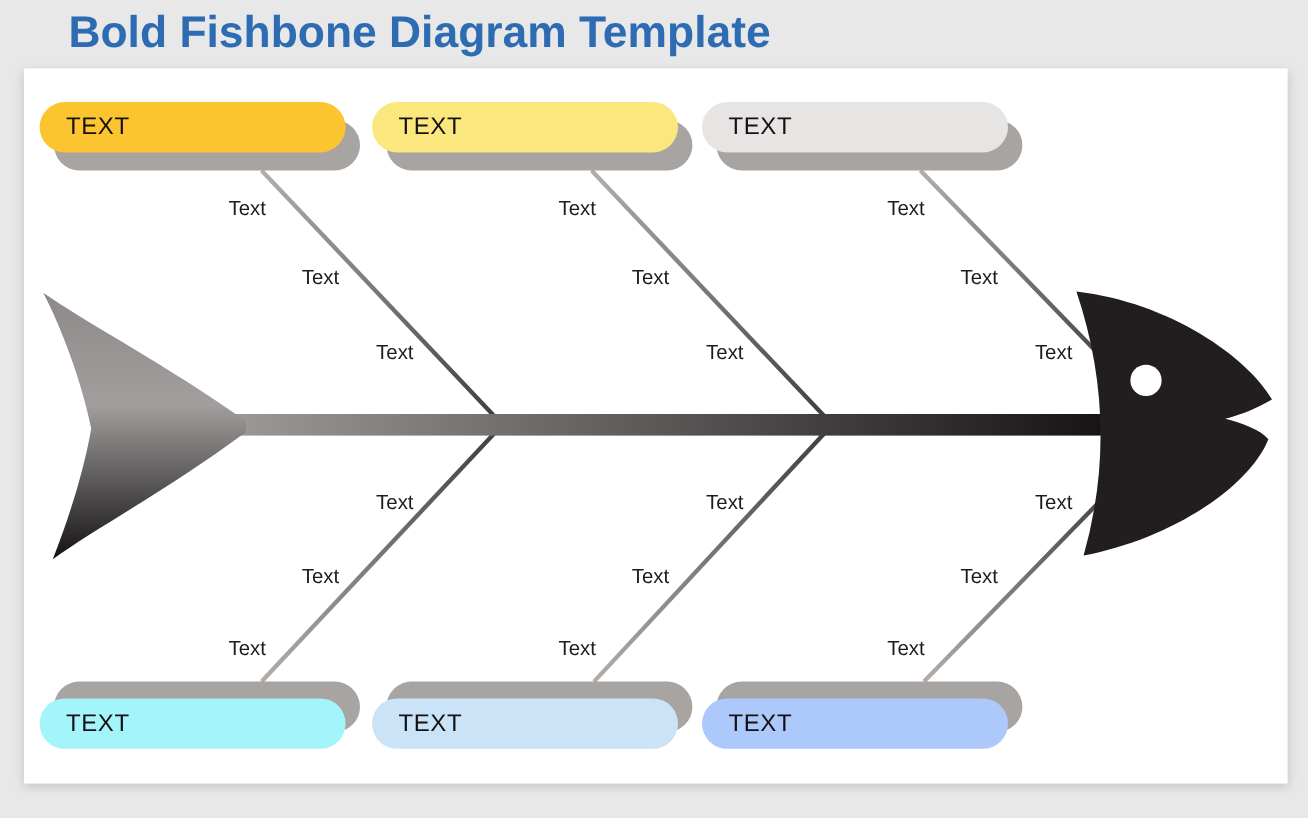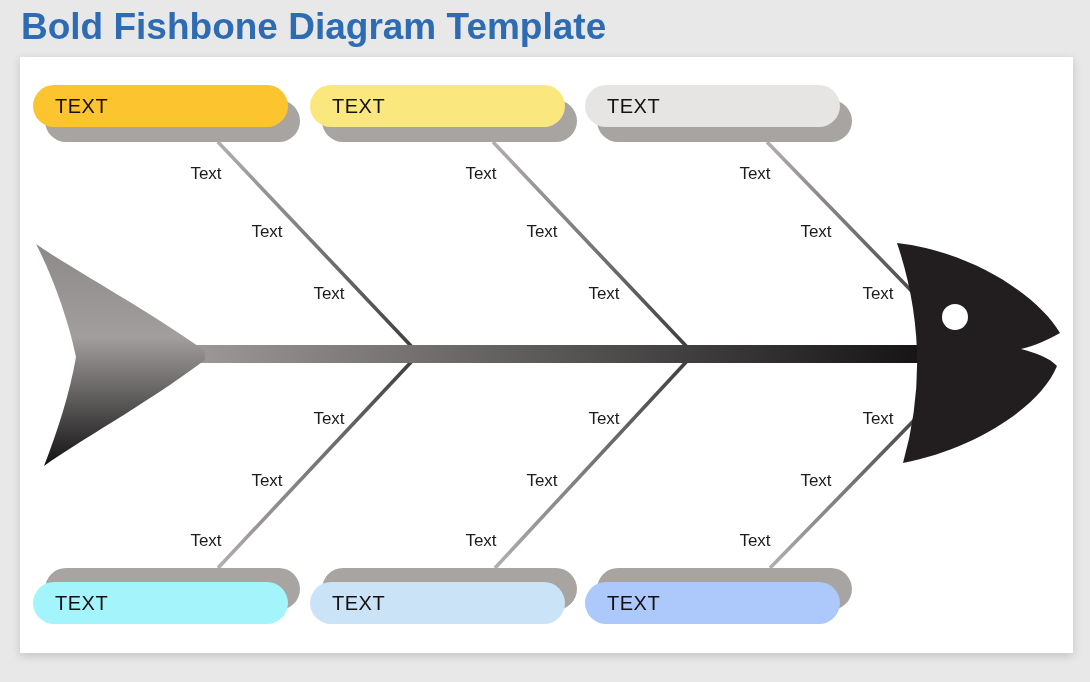--- a/index.html
+++ b/index.html
@@ -41,21 +41,21 @@
   .pb1{left:310px;top:582px;} .pb1s{left:322px;top:568px;}
   .pb2{left:585px;top:582px;} .pb2s{left:597px;top:568px;}
   .bone-label{
     position:absolute;transform:translate(-50%,-50%);
     font-size:17px;color:#1E1B1C;white-space:nowrap;
   }
 </style>
 </head>
 <body style="background-color: rgb(233, 232, 232);">
 
-<h1 class="page-title" style="color: rgb(45, 108, 179);">Bold Fishbone Diagram Template</h1>
+<h1 class="page-title" style="color: rgb(45, 108, 179); margin-left: 36px;">Bold Fishbone Diagram Template</h1>
 
 <div class="canvas" style="background-color: rgb(255, 255, 255);"></div>
 
 <svg class="diagram-svg" viewBox="0 0 1090 682" xmlns="http://www.w3.org/2000/svg">
   <defs>
     <linearGradient id="spineGrad" x1="0" y1="0" x2="1" y2="0">
       <stop offset="0" stop-color="#A5A1A0"></stop>
       <stop offset="1" stop-color="#151314"></stop>
     </linearGradient>
     <linearGradient id="tailGrad" x1="0" y1="0" x2="0" y2="1">

